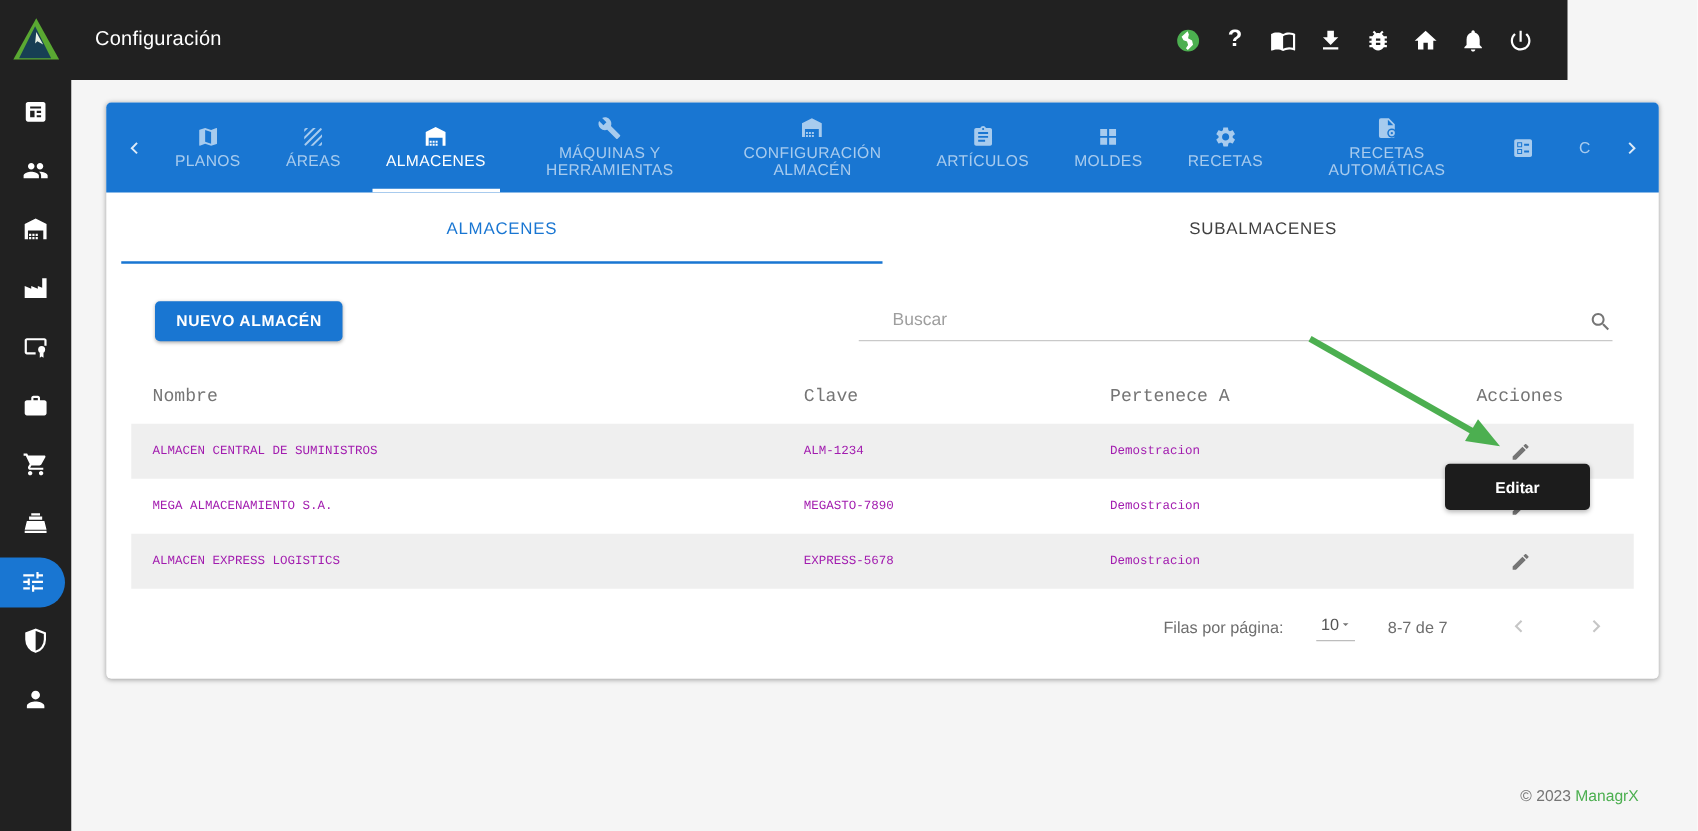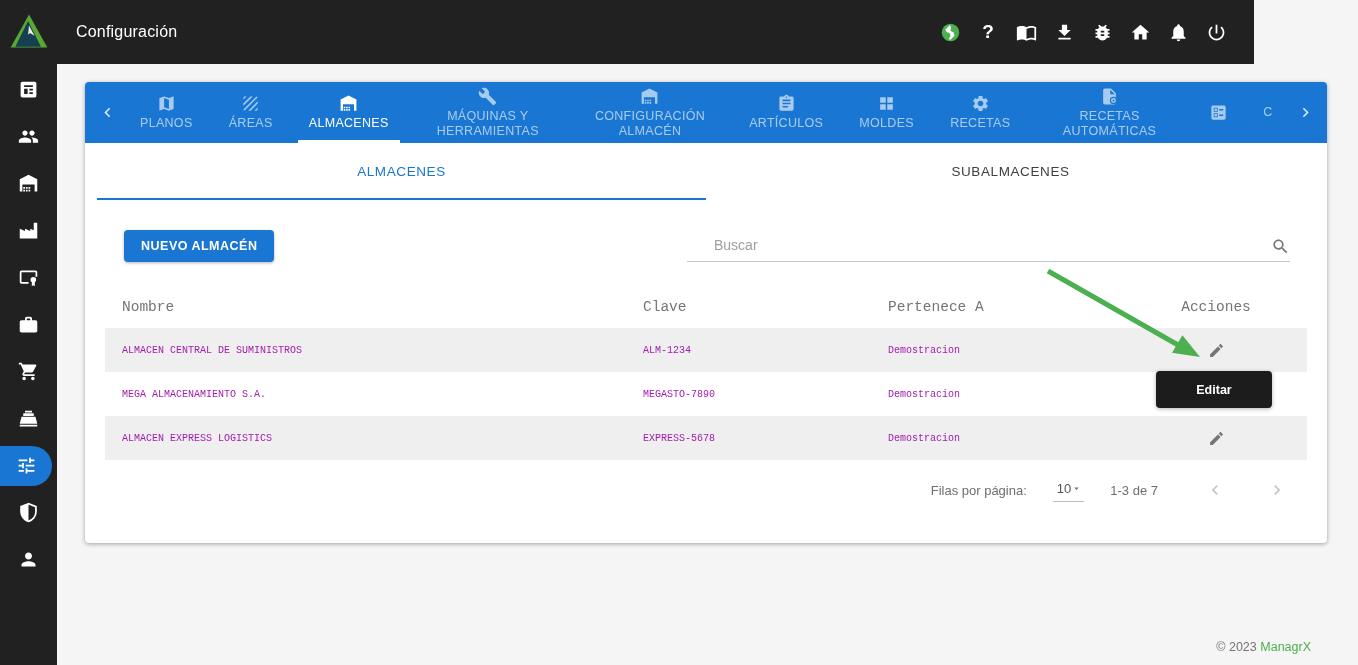--- a/index.html
+++ b/index.html
@@ -23,21 +23,21 @@
   .sb-item { width:57px; height:47px; display:flex; align-items:center; justify-content:center; cursor:pointer; }
   .sb-item svg { width:21px; height:21px; fill:#fff; }
   .sb-item.active { width:52px; height:40px; margin:3.5px 0; border-radius:0 20px 20px 0; background:#1976d2; }
 
   
   .main { position:absolute; left:57px; top:64px; right:0; bottom:0; background:#f5f5f5; }
   .card { position:absolute; left:28px; top:18px; width:1242px; height:461px; background:#fff;
           border-radius:4px; box-shadow:0 1px 4px rgba(0,0,0,.35); }
 
   
-  .tabbar { height:61px; background:#1976d2; border-radius:4px 4px 0 0; display:flex; align-items:stretch; }
+  .tabbar { height:72px; background:#1976d2; border-radius:4px 4px 0 0; display:flex; align-items:stretch; }
   .tab-scroll { width:44px; display:flex; align-items:center; justify-content:center; cursor:pointer; }
   .tab-scroll svg { width:19px; height:19px; fill:rgba(255,255,255,.85); }
   .tabs-viewport { flex:1; display:flex; overflow:hidden; justify-content:space-between; }
   .tab { display:flex; flex-direction:column; align-items:center; justify-content:center; gap:3px;
          padding:5px 11px; color:rgba(255,255,255,.62); font-size:12.5px; font-weight:500;
          letter-spacing:.3px; text-align:center; line-height:1.15; position:relative; cursor:pointer; }
   .tab svg { width:19px; height:19px; fill:currentColor; flex:0 0 auto; }
   .tab .tab-label { text-transform:uppercase; }
   .tab .wrap { max-width:126px; }
   .tab.active { color:#fff; }
@@ -82,21 +82,21 @@
                 margin:12px 37px 0 0; color:#6e6e6e; font-size:13px; height:36px; }
   .rpp-select { display:flex; align-items:center; border-bottom:1px solid #bdbdbd;
                 padding:2px 2px 5px 4px; cursor:pointer; color:#555; }
   .rpp-select svg { width:11px; height:11px; fill:#757575; }
   .pg-chev { width:26px; height:26px; display:flex; align-items:center; justify-content:center; cursor:pointer; }
   .pg-chev svg { width:20px; height:20px; fill:#c6c6c6; }
   .pg-prev { margin-left:18px; }
   .pg-next { margin-left:10px; }
 
   
-  .footer { position:absolute; right:47px; bottom:11px; font-size:12.5px; color:#757575; }
+  .footer { position:absolute; right:47px; bottom:21px; font-size:12.5px; color:#757575; }
   .footer .brand { color:#4caf50; cursor:pointer; text-decoration:none; }
 
   
   .arrow-overlay { position:absolute; top:0; left:0; width:1358px; height:665px;
                    pointer-events:none; z-index:60; }
   .tooltip { position:absolute; left:1156px; top:371px; width:116px; height:37px; background:#1c1c1c;
              border-radius:4px; color:#fff; font-size:12.5px; font-weight:700; display:flex;
              align-items:center; justify-content:center; z-index:55; box-shadow:0 1px 4px rgba(0,0,0,.3); }
 </style>
 </head>
@@ -366,21 +366,21 @@
       </div>
 
       <div class="pagination">
         <span>Filas por página:</span>
         <span class="rpp-select">
           <span>10</span>
           <svg viewBox="0 0 24 24">
               <path d="M7 10l5 5 5-5z"></path>
             </svg>
         </span>
-        <span>1-3 de 7</span>
+        <span>8-7 de 7</span>
         <span class="pg-chev pg-prev">
           <svg viewBox="0 0 24 24">
               <path d="M15.41 7.41 14 6l-6 6 6 6 1.41-1.41L10.83 12z"></path>
             </svg>
         </span>
         <span class="pg-chev pg-next">
           <svg viewBox="0 0 24 24">
               <path d="M8.59 16.59 10 18l6-6-6-6-1.41 1.41L13.17 12z"></path>
             </svg>
         </span>

